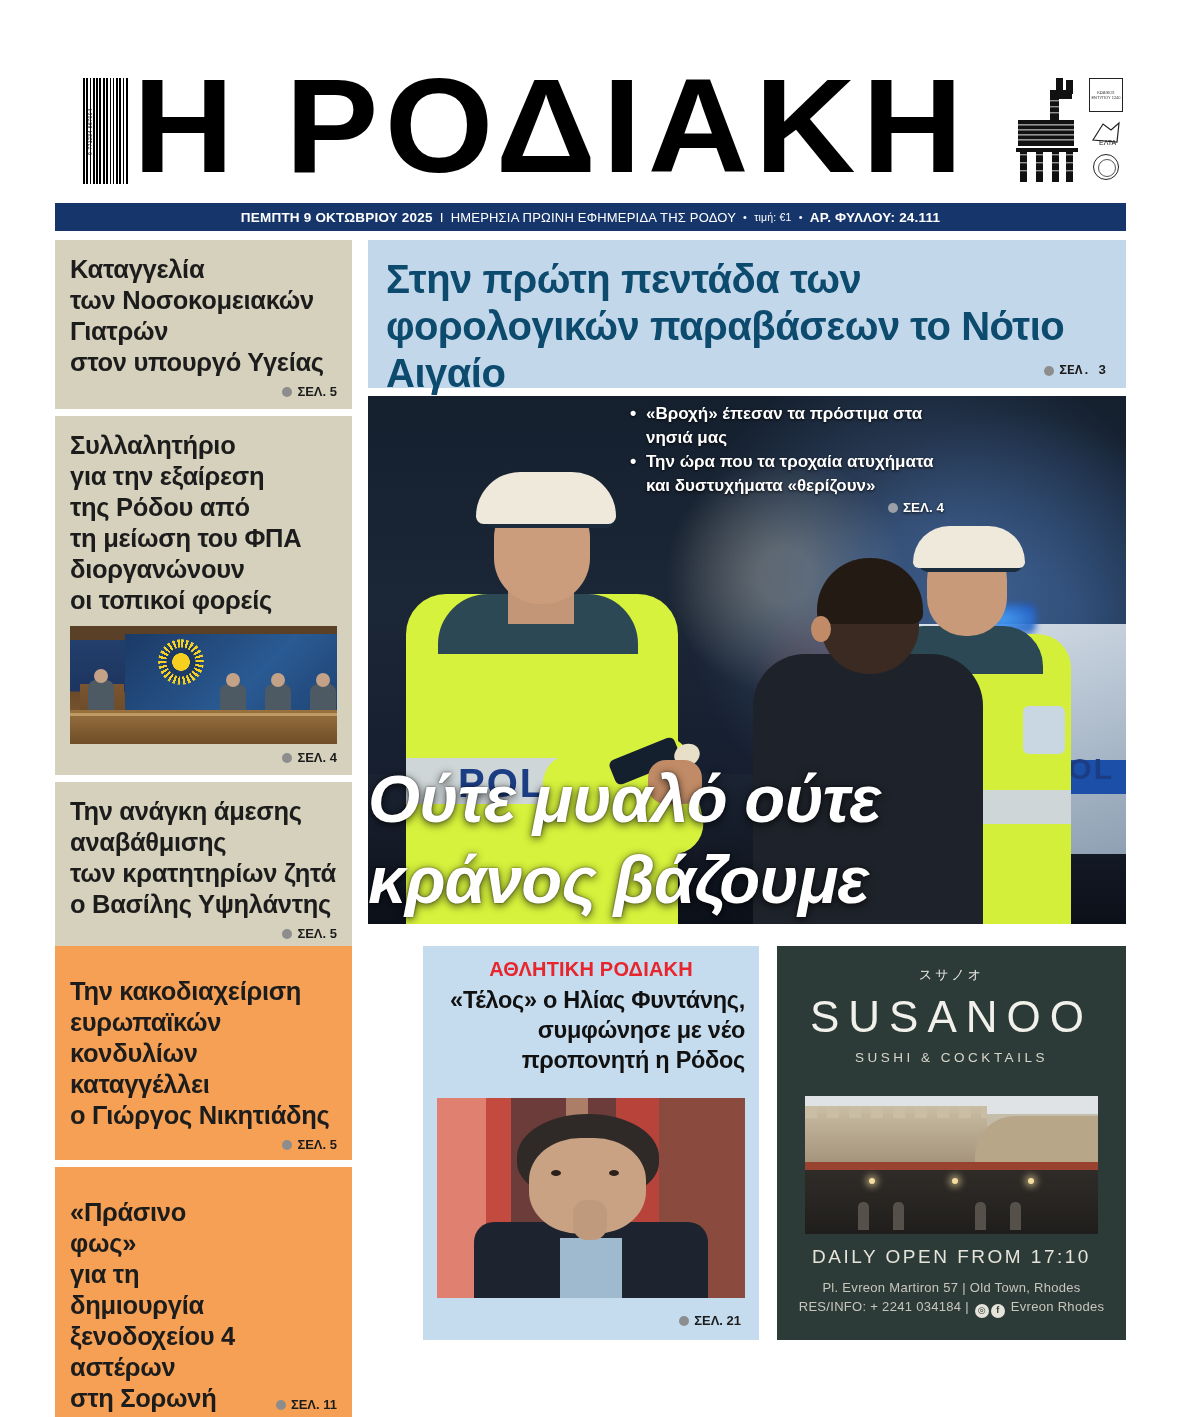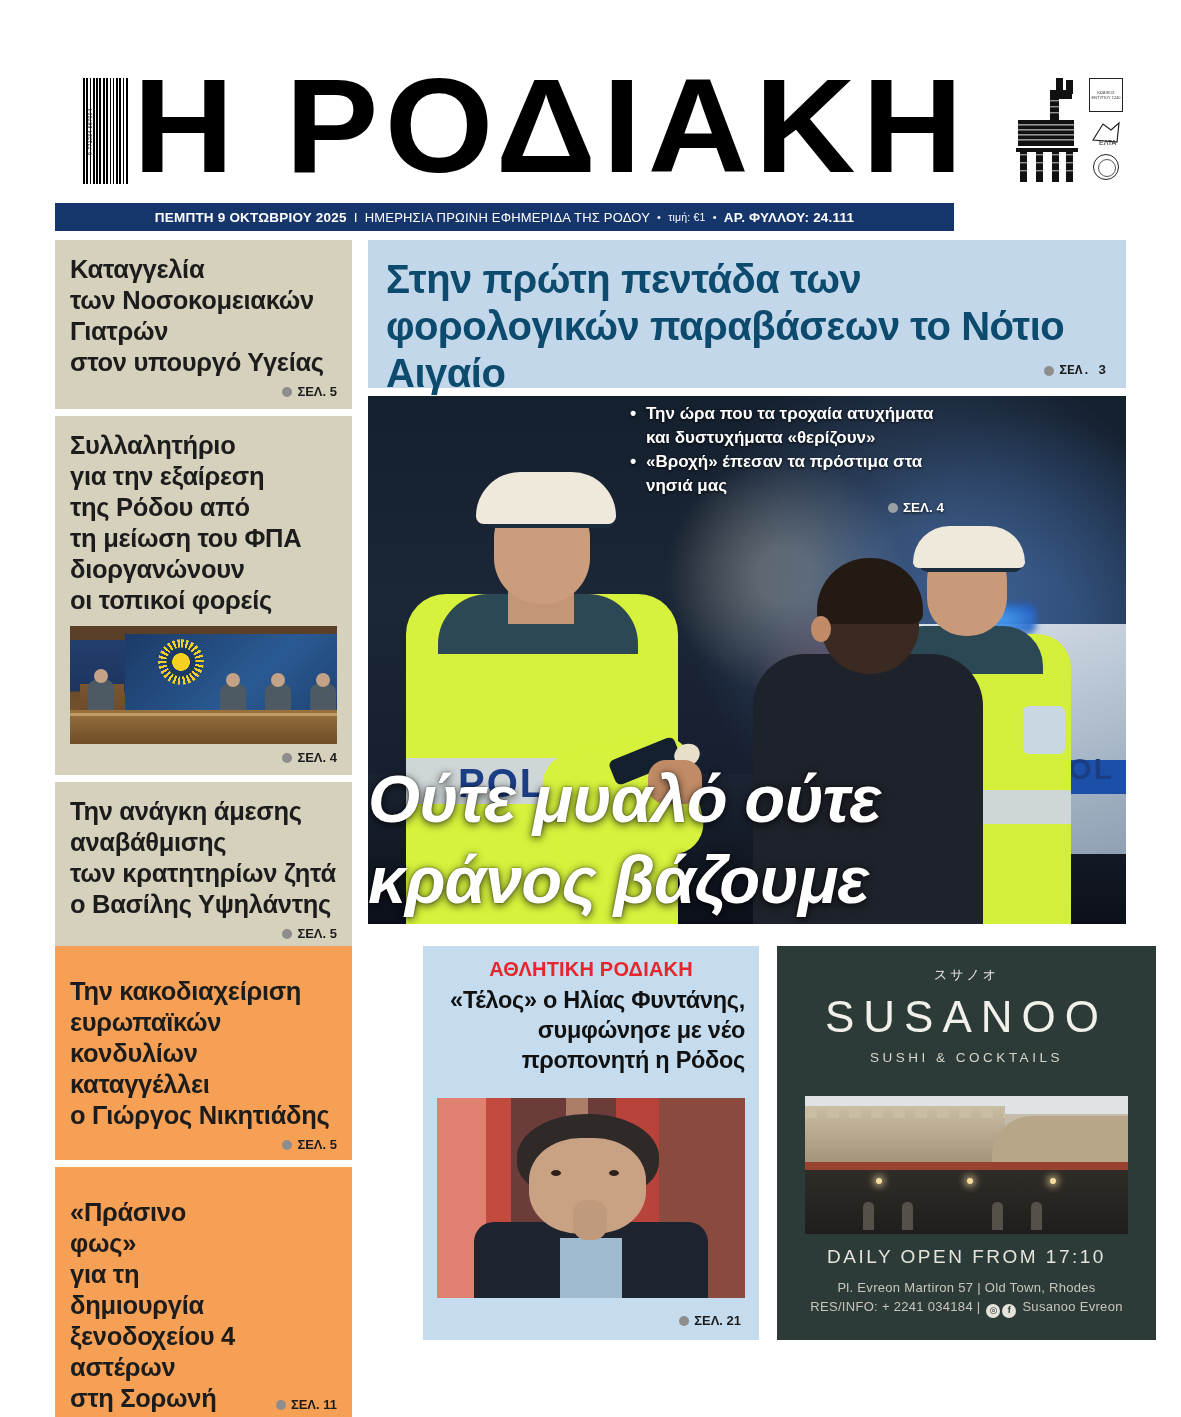--- a/index.html
+++ b/index.html
@@ -49,21 +49,21 @@
     width: 26px; height: 26px; border: 1.5px solid #222; border-radius: 50%;
     margin-left: 4px; position: relative;
   }
   .pm-circ::after {
     content: ""; position: absolute; left: 4px; top: 4px;
     width: 16px; height: 16px; border: 1px solid #555; border-radius: 50%;
   }
 
   
   .datebar {
-    position: absolute; left: 55px; top: 203px; width: 899px; height: 28px;
+    position: absolute; left: 55px; top: 203px; width: 1071px; height: 28px;
     background: #15356b; color: #fff;
     display: flex; align-items: center; justify-content: center;
     gap: 7px; font-size: 13.5px; letter-spacing: 0.2px; white-space: nowrap;
   }
   .db-strong { font-weight: bold; }
   .db-norm { font-weight: normal; font-size: 13px; }
   .db-sep { font-weight: normal; }
   .db-dot { font-size: 11px; }
   .db-small { font-size: 10.5px; }
 
@@ -235,21 +235,21 @@
   .spp-shirt{position:absolute;left:40%;bottom:0;width:20%;height:60px;background:#9fb9cf;}
   .spp-hand{position:absolute;left:44%;bottom:58px;width:34px;height:40px;border-radius:14px;background:#c09a7c;}
   .sp-sel {
     position:absolute; right:18px; bottom:12px;
     display:flex; align-items:center; gap:5px; font-weight:bold; font-size:13px; color:#1c1c1c;
   }
   .sp-sel .dot{width:10px;height:10px;border-radius:50%;background:#8d8d8d;}
 
   
   .ad {
-    position: absolute; left: 777px; top: 946px; width: 379px; height: 394px;
+    position: absolute; left: 777px; top: 946px; width: 349px; height: 394px;
     background: #2c3b38; overflow: hidden;
   }
   .ad-jp {
     text-align:center; color:#e8e6e0; font-size:13px; letter-spacing:3px;
     margin-top: 20px; font-family: "DejaVu Sans", sans-serif;
   }
   .ad-brand {
     text-align:center; color:#f2f0ea; font-size:44px; letter-spacing:9px;
     margin-top: 8px; font-weight: 300;
     font-family: "Liberation Sans", sans-serif;
@@ -478,22 +478,22 @@
       <div class="off1-head"></div>
       <div class="off1-capbrim"></div>
       <div class="off1-cap"></div>
       <div class="off1-arm"></div>
       <div class="off1-device"></div>
       <div class="off1-devtip"></div>
       <div class="off1-hand"></div>
     </div>
 
     <ul class="mp-bullets">
+      <li>«Βροχή» έπεσαν τα πρόστιμα στα νησιά μας</li>
       <li>Την ώρα που τα τροχαία ατυχήματα και δυστυχήματα «θερίζουν»</li>
-      <li>«Βροχή» έπεσαν τα πρόστιμα στα νησιά μας</li>
     </ul>
     <div class="mp-sel">
       <span class="dot"></span>
       <span>ΣΕΛ. 4</span>
     </div>
 
     <div class="mp-overlay-title">
       <div>Ούτε μυαλό ούτε</div>
       <div>κράνος βάζουμε</div>
     </div>
@@ -540,18 +540,18 @@
     </div>
     <div class="ad-open">DAILY OPEN FROM 17:10</div>
     <div class="ad-addr">
       <div>Pl. Evreon Martiron 57 | Old Town, Rhodes</div>
       <div>
         <span>RES/INFO: + 2241 034184 |</span>
         <span class="ad-soc">
           <i>◎</i>
             <i>f</i>
         </span>
-        <span>Susanoo Evreon</span>
+        <span>Evreon Rhodes</span>
       </div>
     </div>
   </div>
 
 </div>
 
 </body></html>

